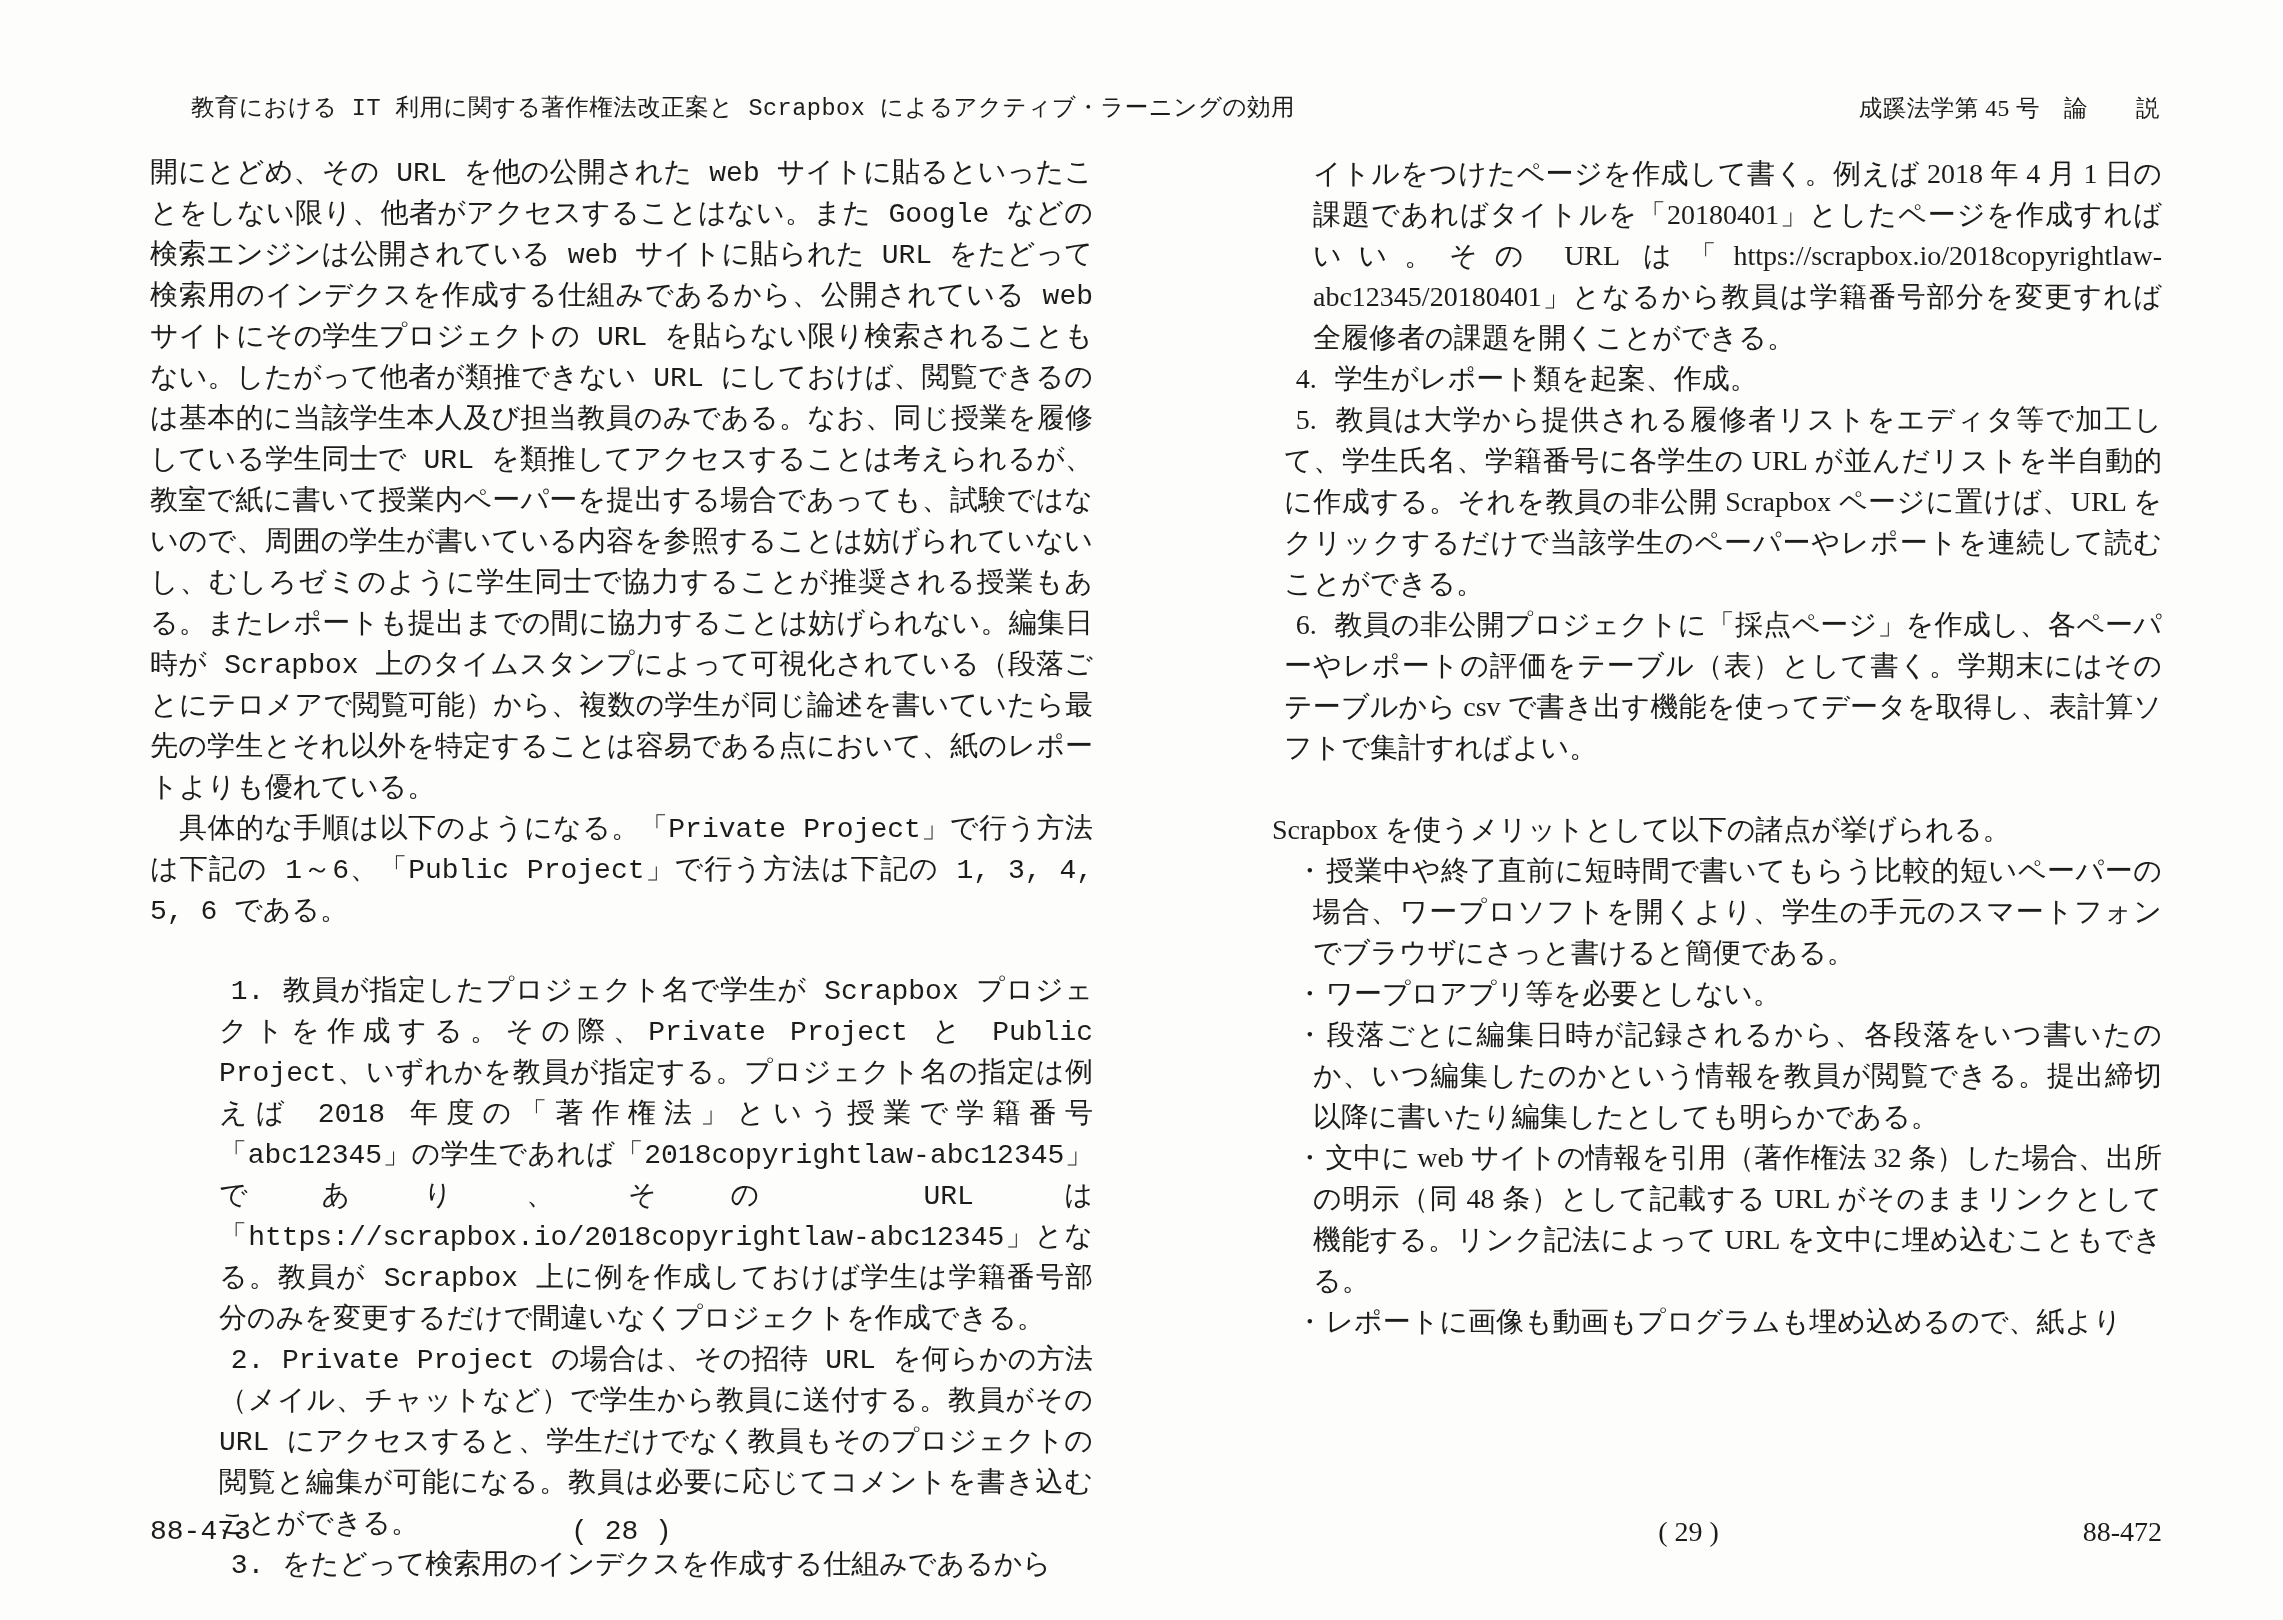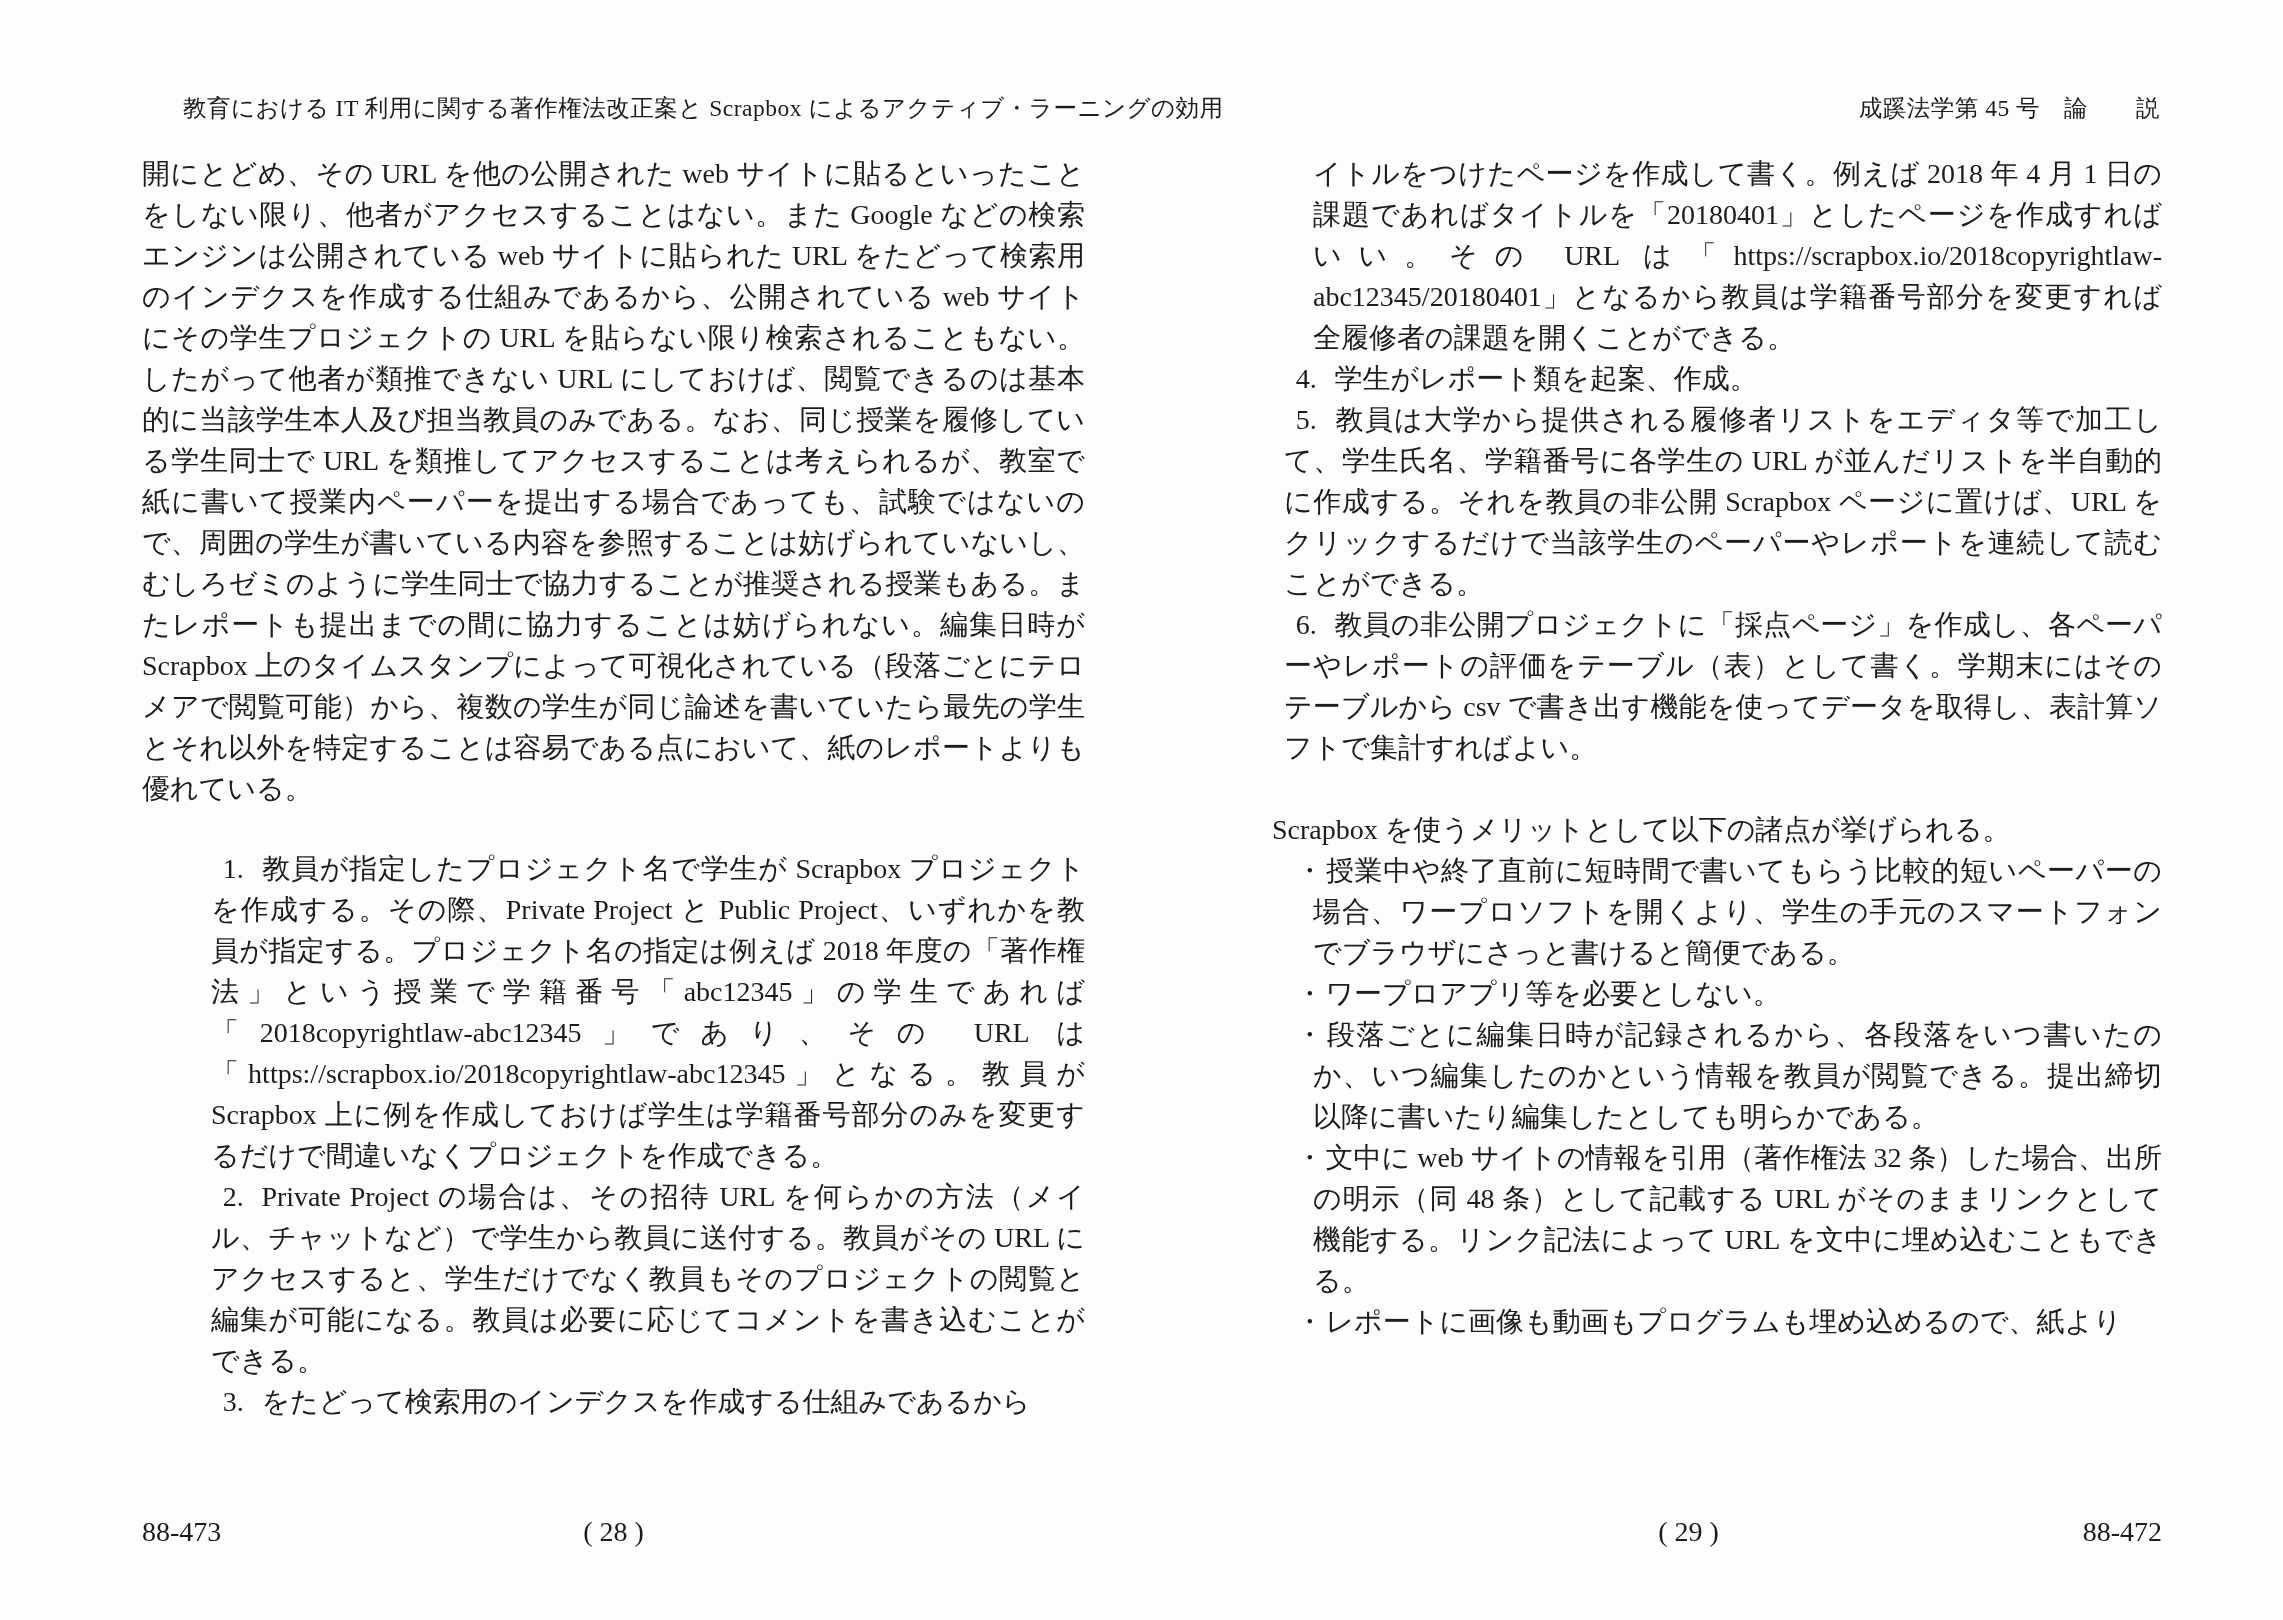--- a/index.html
+++ b/index.html
@@ -14,21 +14,21 @@
     background: #fdfdfc;
     overflow: hidden;
     font-family: "Liberation Serif", "DejaVu Serif", serif;
     color: #1c1c1c;
   }
   .page {
     position: absolute;
     top: 0;
     height: 100%;
   }
-  .page-l { left: 142px;  width: 943px; }
+  .page-l { left: 150px;  width: 943px; font-family: Liberation Mono, monospace; }
   .page-r { left: 1215px; width: 947px; }
 
   .running-head {
     position: absolute;
     top: 94px;
     font-size: 23.5px;
     line-height: 29px;
     white-space: nowrap;
     letter-spacing: 0.5px;
   }
@@ -82,20 +82,21 @@
 </head>
 <body>
 
 <div class="sheet">
 
   <div class="page page-l">
     <div class="running-head">教育における IT 利用に関する著作権法改正案と Scrapbox によるアクティブ・ラーニングの効用</div>
 
     <div class="body-col">
       <p class="para">開にとどめ、その URL を他の公開された web サイトに貼るといったことをしない限り、他者がアクセスすることはない。また Google などの検索エンジンは公開されている web サイトに貼られた URL をたどって検索用のインデクスを作成する仕組みであるから、公開されている web サイトにその学生プロジェクトの URL を貼らない限り検索されることもない。したがって他者が類推できない URL にしておけば、閲覧できるのは基本的に当該学生本人及び担当教員のみである。なお、同じ授業を履修している学生同士で URL を類推してアクセスすることは考えられるが、教室で紙に書いて授業内ペーパーを提出する場合であっても、試験ではないので、周囲の学生が書いている内容を参照することは妨げられていないし、むしろゼミのように学生同士で協力することが推奨される授業もある。またレポートも提出までの間に協力することは妨げられない。編集日時が Scrapbox 上のタイムスタンプによって可視化されている（段落ごとにテロメアで閲覧可能）から、複数の学生が同じ論述を書いていたら最先の学生とそれ以外を特定することは容易である点において、紙のレポートよりも優れている。</p>
+      <p class="para indent">具体的な手順は以下のようになる。「Private Project」で行う方法は下記の 1～6、「Public Project」で行う方法は下記の 1, 3, 4, 5, 6 である。</p>
 
       <div class="olist">
         <div class="list-item">
           <span class="num">1.</span><span>教員が指定したプロジェクト名で学生が Scrapbox プロジェクトを作成する。その際、Private Project と Public Project、いずれかを教員が指定する。プロジェクト名の指定は例えば 2018 年度の「著作権法」という授業で学籍番号「abc12345」の学生であれば「2018copyrightlaw-abc12345」であり、その URL は「https://scrapbox.io/2018copyrightlaw-abc12345」となる。教員が Scrapbox 上に例を作成しておけば学生は学籍番号部分のみを変更するだけで間違いなくプロジェクトを作成できる。</span>
         </div>
         <div class="list-item">
           <span class="num">2.</span><span>Private Project の場合は、その招待 URL を何らかの方法（メイル、チャットなど）で学生から教員に送付する。教員がその URL にアクセスすると、学生だけでなく教員もそのプロジェクトの閲覧と編集が可能になる。教員は必要に応じてコメントを書き込むことができる。</span>
         </div>
         <div class="list-item">
           <span class="num">3.</span><span>をたどって検索用のインデクスを作成する仕組みであるから</span>

